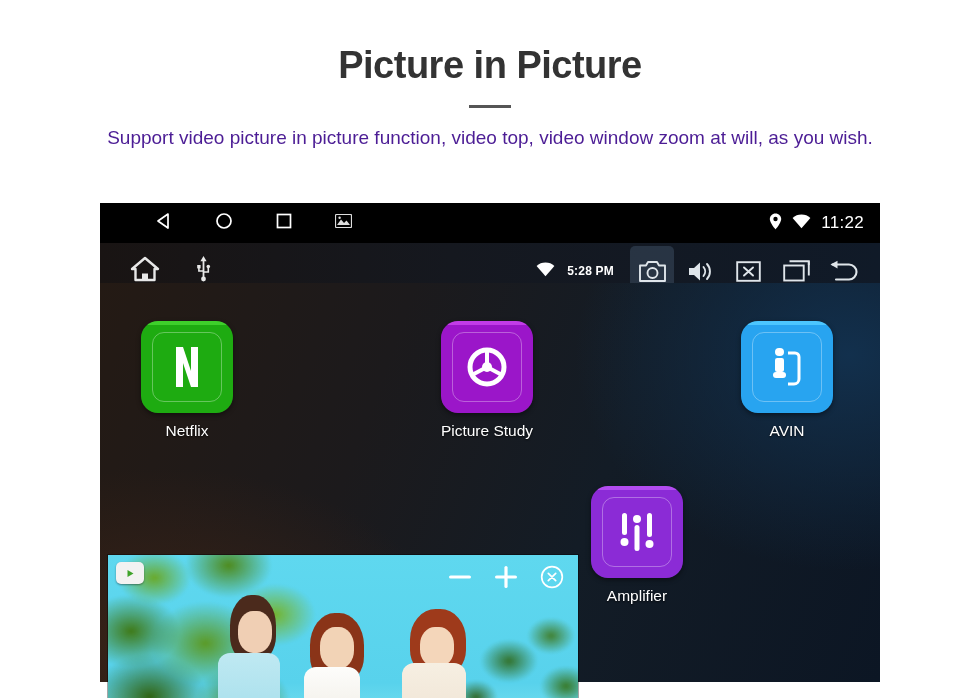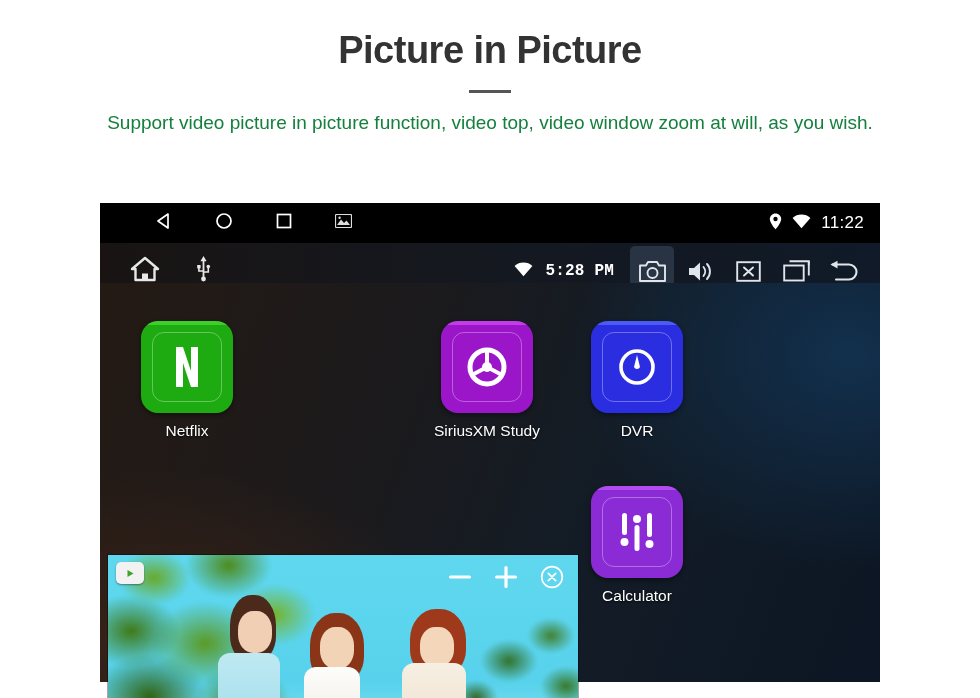--- a/index.html
+++ b/index.html
@@ -8,42 +8,42 @@
     width: 980px;
     height: 698px;
     background: #ffffff;
     font-family: "Liberation Sans", sans-serif;
     overflow: hidden;
   }
 
   
   .promo-header {
     width: 980px;
-    padding-top: 30px;
+    padding-top: 45px;
     text-align: center;
   }
   .promo-title {
     font-size: 38px;
     font-weight: bold;
     color: #333333;
     letter-spacing: -0.5px;
     line-height: 1.1;
   }
   .promo-rule {
     width: 42px;
     height: 3px;
     background: #555555;
     margin: 18px auto 0 auto;
   }
   .promo-sub {
     margin: 16px auto 0 auto;
     width: 880px;
     font-size: 19px;
     line-height: 1.45;
-    color: #15803d;
+    color: #4c1d95;
     font-weight: 400;
   }
 
   
   .device {
     position: absolute;
     left: 100px;
     top: 203px;
     width: 780px;
     height: 495px;
@@ -105,25 +105,24 @@
   .tb-btn {
     width: 44px; height: 50px;
     display: flex;
     align-items: center;
     justify-content: center;
     border-radius: 5px;
   }
   .tb-btn.active { background: rgba(120,150,180,0.22); }
   .tb-time {
     color: #ffffff;
-    font-size: 16px;
+    font-size: 12px;
     font-weight: bold;
     margin: 0 12px 0 8px;
     letter-spacing: 0.2px;
-    font-family: Liberation Mono, monospace;
   }
 
   
   .desktop {
     position: absolute;
     left: 0; top: 80px;
     width: 780px; height: 399px;
     background:
       radial-gradient(ellipse 420px 260px at 8% 92%, #3a2317 0%, rgba(58,35,23,0) 70%),
       radial-gradient(ellipse 380px 300px at 96% 18%, #12304d 0%, rgba(18,48,77,0) 72%),
@@ -383,50 +382,52 @@
       <div class="app-cell" style="left:322px; top:38px;">
         <div class="app-tile" style="background:linear-gradient(#c23ce8 0 4px,#9b16c9 4px);">
           <span class="tile-glyph">
             <svg width="46" height="46" viewBox="0 0 46 46">
                 <circle cx="23" cy="23" r="17" fill="none" stroke="#fff" stroke-width="5"></circle>
                 <circle cx="23" cy="23" r="5" fill="#fff"></circle>
                 <path d="M23 23 L23 6 M23 23 L8 31 M23 23 L38 31" stroke="#fff" stroke-width="4"></path>
               </svg>
           </span>
         </div>
-        <div class="app-label">SiriusXM Study</div>
-      </div>
-
-      <div class="app-cell" style="left:472px; top:38px;">
-        <div class="app-tile" style="background:linear-gradient(#4a5cf5 0 4px,#2a2ee0 4px);">
+        <div class="app-label">Picture Study</div>
+      </div>
+
+
+      <div class="app-cell" style="left:622px; top:38px;">
+        <div class="app-tile" style="background:linear-gradient(#4cc6ff 0 4px,#28a4f0 4px);">
           <span class="tile-glyph">
-            <svg width="46" height="46" viewBox="0 0 46 46">
-              <circle cx="23" cy="23" r="16" fill="none" stroke="#fff" stroke-width="3.6"></circle>
-              <path d="M23 11 L20 23 a3.2 3.2 0 0 0 6 0 Z" fill="#fff"></path>
+            <svg width="42" height="46" viewBox="0 0 42 46">
+              <rect x="9" y="4" width="9" height="8" rx="4" fill="#fff"></rect>
+              <rect x="9" y="14" width="9" height="14" rx="2.2" fill="#fff"></rect>
+              <rect x="7" y="28" width="13" height="6" rx="3" fill="#fff"></rect>
+              <path d="M22 9 h7 a4 4 0 0 1 4 4 v22 a5 5 0 0 1 -5 5 h-6" fill="none" stroke="#fff" stroke-width="3"></path>
             </svg>
           </span>
         </div>
-        <div class="app-label">DVR</div>
-      </div>
-
+        <div class="app-label">AVIN</div>
+      </div>
 
       <div class="app-cell" style="left:472px; top:203px;">
         <div class="app-tile" style="background:linear-gradient(#b24cf0 0 4px,#8b2bd6 4px);">
           <span class="tile-glyph">
             <svg width="40" height="42" viewBox="0 0 40 42">
               <rect x="5" y="2" width="5" height="22" rx="2.5" fill="#fff"></rect>
               <circle cx="7.5" cy="31" r="4" fill="#fff"></circle>
               <circle cx="20" cy="8" r="4" fill="#fff"></circle>
               <rect x="17.5" y="14" width="5" height="26" rx="2.5" fill="#fff"></rect>
               <rect x="30" y="2" width="5" height="24" rx="2.5" fill="#fff"></rect>
               <circle cx="32.5" cy="33" r="4" fill="#fff"></circle>
             </svg>
           </span>
         </div>
-        <div class="app-label">Calculator</div>
+        <div class="app-label">Amplifier</div>
       </div>
 
 
     </div>
 
     <div class="pip">
       <div class="pip-scene">
 
         <div class="sc-tree"></div>
         <div class="sc-palm"></div>

